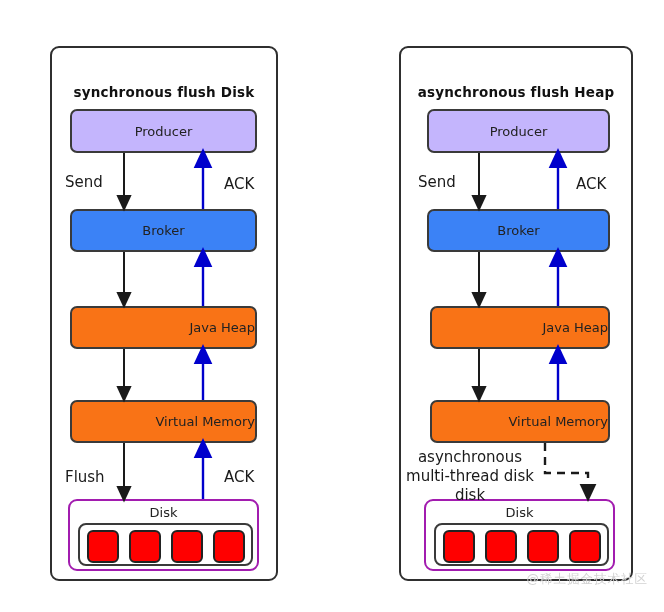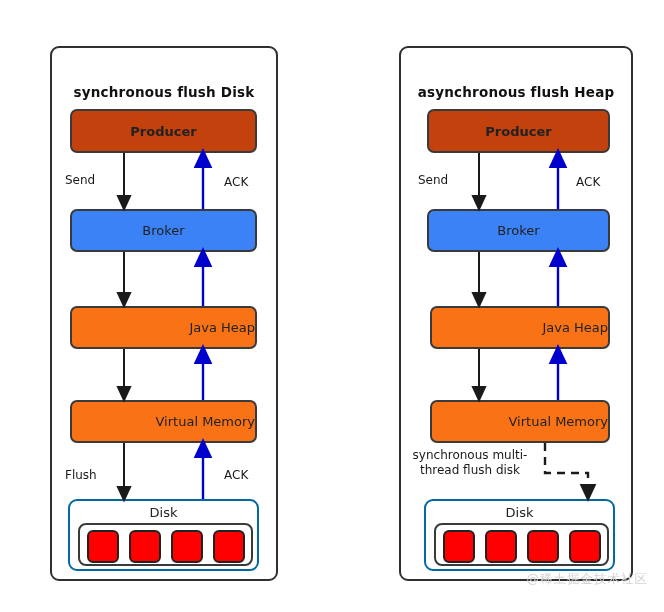--- a/index.html
+++ b/index.html
@@ -31,45 +31,45 @@
 
   
   .node{
     position:absolute;box-sizing:border-box;
     border:2px solid #3a3a3a;
     border-radius:7px;
     display:flex;align-items:center;justify-content:center;
     font-size:13px;color:#222;
     background:#ffffff;
   }
-  .node.blue{background:#c2410c;font-weight:bold;}
+  .node.blue{background:#c4b5fd;}
   .node.green{background:#f97316;justify-content:flex-end;}
   .node.white{background:#3b82f6;}
 
   
   .disk-outer{
     position:absolute;box-sizing:border-box;
-    border:2px solid #0369a1;border-radius:9px;background:#fff;
+    border:2px solid #a21caf;border-radius:9px;background:#fff;
   }
   .disk-inner{
     position:absolute;box-sizing:border-box;
     border:2px solid #3a3a3a;border-radius:8px;background:#fff;
   }
   .disk-label{
     position:absolute;left:0;width:100%;text-align:center;
     font-size:13px;color:#222;
   }
   .disk-cell{
     position:absolute;box-sizing:border-box;
     background:#FF0000;border:2px solid #222;border-radius:6px;
   }
 
   
   .edge-label{
-    position:absolute;font-size:12px;color:#1a1a1a;white-space:nowrap;
+    position:absolute;font-size:15px;color:#1a1a1a;white-space:nowrap;
   }
   .edge-label.multiline{white-space:normal;text-align:center;line-height:1.25;}
 
   
   svg.arrows{position:absolute;left:0;top:0;width:664px;height:612px;overflow:visible;}
 
   
   .watermark{
     position:absolute;right:16px;bottom:24px;
     font-size:12.5px;color:#d2d2d2;letter-spacing:1px;
@@ -141,21 +141,21 @@
     <div class="disk-inner" style="left:8px;top:22px;width:175px;height:43px;">
       <div class="disk-cell" style="left:7px;top:5px;width:32px;height:33px;"></div>
       <div class="disk-cell" style="left:49px;top:5px;width:32px;height:33px;"></div>
       <div class="disk-cell" style="left:91px;top:5px;width:32px;height:33px;"></div>
       <div class="disk-cell" style="left:133px;top:5px;width:32px;height:33px;"></div>
     </div>
   </div>
 
   <div class="edge-label" style="left:418px;top:173px;">Send</div>
   <div class="edge-label" style="left:576px;top:175px;">ACK</div>
-  <div class="edge-label multiline" style="left:406px;top:448px;width:128px;">synchronous multi-thread flush disk</div>
+  <div class="edge-label multiline" style="left:406px;top:448px;width:128px;">asynchronous multi-thread disk disk</div>
 
   <svg class="arrows" viewBox="0 0 664 612">
     <defs>
       <marker id="ah-black" markerWidth="9" markerHeight="9" refX="4.2" refY="4.5" orient="auto" markerUnits="strokeWidth">
         <path d="M0,0.6 L8.4,4.5 L0,8.4 z" fill="#1a1a1a"></path>
       </marker>
       <marker id="ah-blue" markerWidth="9" markerHeight="9" refX="4.2" refY="4.5" orient="auto" markerUnits="strokeWidth">
         <path d="M0,0.6 L8.4,4.5 L0,8.4 z" fill="#0000CC"></path>
       </marker>
       <marker id="ah-dash" markerWidth="8" markerHeight="8" refX="3.8" refY="4" orient="auto" markerUnits="strokeWidth">

